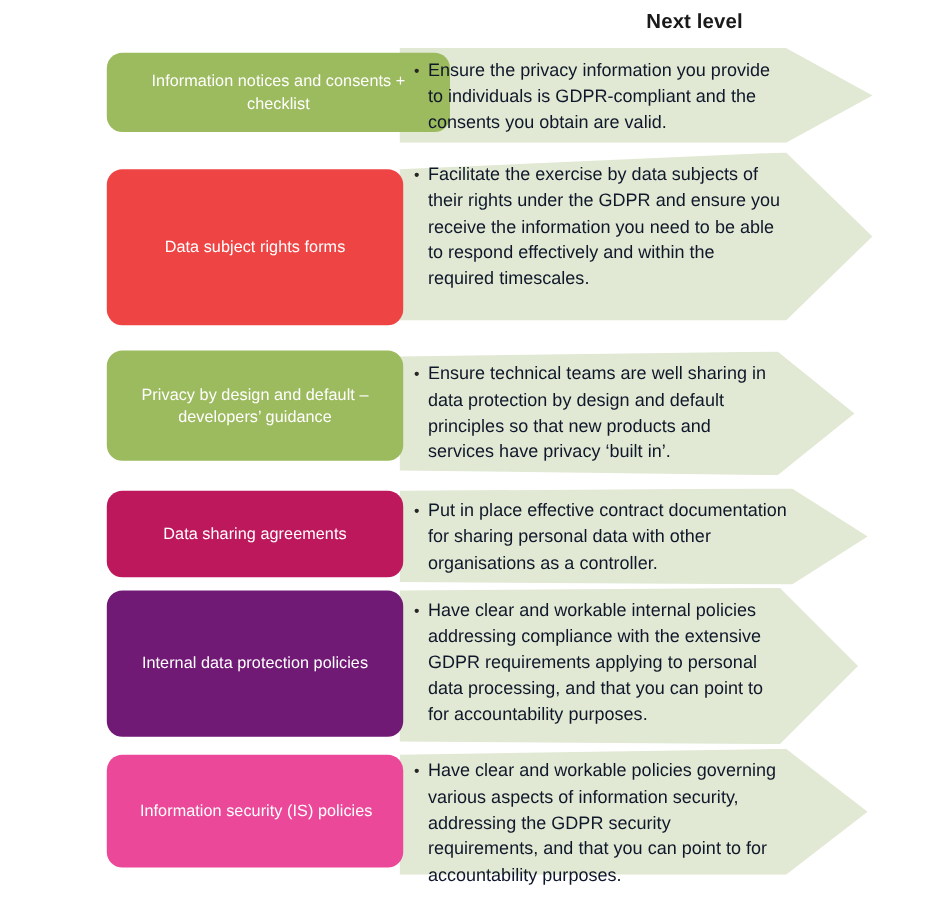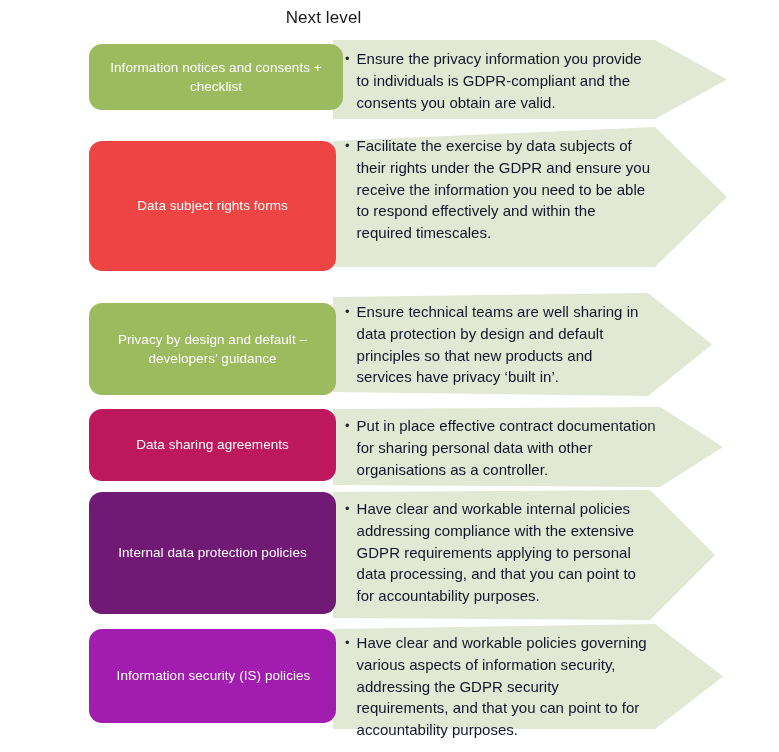--- a/index.html
+++ b/index.html
@@ -13,23 +13,23 @@
     font-family: "Liberation Sans", sans-serif;
     overflow: hidden;
     position: relative;
   }
 
   #page-title {
     position: absolute;
     left: 0;
     top: 8px;
     width: 619px;
-    text-align: center;
+    text-align: right;
     font-size: 17px;
-    font-weight: normal;
+    font-weight: bold;
     color: #1a1a1a;
     letter-spacing: 0.1px;
   }
   
   #page-title .t {
     display: inline-block;
     margin-left: 28px;
   }
 
   #diagram {
@@ -98,21 +98,21 @@
 <body style="background: rgb(255, 255, 255);">
 
 <div id="page-title" style="color: rgb(26, 26, 26);"><span class="t">Next level</span></div>
 
 <div id="diagram">
     <div class="arrow-wrap" style="top: 40px; left: 333px;">
       <svg width="394" height="79" viewBox="0 0 394 79">
         <polygon points="0,0 322,0 394,39.5 322,79 0,79" fill="#E1E8D3"></polygon>
       </svg>
     </div>
-    <div class="label-box" style="top: 44px; height: 66px; width: 254px; background: rgb(156, 186, 94);">
+    <div class="label-box" style="top: 44px; height: 66px; width: 286px; background: rgb(156, 186, 94);">
       <div class="label-text">Information notices and consents + checklist</div>
     </div>
     <div class="desc" style="top: 48px; width: 306px;">
       <span class="bullet">•</span>
       <span class="desc-text">Ensure the privacy information you provide to individuals is GDPR-compliant and the consents you obtain are valid.</span>
     </div>
     <div class="arrow-wrap" style="top: 127px; left: 333px;">
       <svg width="394" height="140" viewBox="0 0 394 140">
         <polygon points="0,14 322,0 394,70 322,140 0,140" fill="#E1E8D3"></polygon>
       </svg>
@@ -122,21 +122,21 @@
     </div>
     <div class="desc" style="top: 135px; width: 306px;">
       <span class="bullet">•</span>
       <span class="desc-text">Facilitate the exercise by data subjects of their rights under the GDPR and ensure you receive the information you need to be able to respond effectively and within the required timescales.</span>
     </div>
     <div class="arrow-wrap" style="top: 293px; left: 333px;">
       <svg width="379" height="103" viewBox="0 0 379 103">
         <polygon points="0,4 315,0 379,51.5 315,103 0,99" fill="#E1E8D3"></polygon>
       </svg>
     </div>
-    <div class="label-box" style="top: 303px; height: 92px; width: 247px; background: rgb(156, 186, 94);">
+    <div class="label-box" style="top: 292px; height: 92px; width: 247px; background: rgb(156, 186, 94);">
       <div class="label-text">Privacy by design and default – developers’ guidance</div>
     </div>
     <div class="desc" style="top: 301px; width: 299px;">
       <span class="bullet">•</span>
       <span class="desc-text">Ensure technical teams are well sharing in data protection by design and default principles so that new products and services have privacy ‘built in’.</span>
     </div>
     <div class="arrow-wrap" style="top: 407px; left: 333px;">
       <svg width="390" height="80" viewBox="0 0 390 80">
         <polygon points="0,2 327,0 390,40 327,80 0,78" fill="#E1E8D3"></polygon>
       </svg>
@@ -158,20 +158,20 @@
     </div>
     <div class="desc" style="top: 498px; width: 301px;">
       <span class="bullet">•</span>
       <span class="desc-text">Have clear and workable internal policies addressing compliance with the extensive GDPR requirements applying to personal data processing, and that you can point to for accountability purposes.</span>
     </div>
     <div class="arrow-wrap" style="top: 624px; left: 333px;">
       <svg width="390" height="105" viewBox="0 0 390 105">
         <polygon points="0,5 322,0 390,52.5 322,105 0,105" fill="#E1E8D3"></polygon>
       </svg>
     </div>
-    <div class="label-box" style="top: 629px; height: 94px; width: 247px; background: #a21caf; padding-left: 16px;">
+    <div class="label-box" style="top: 629px; height: 94px; width: 247px; background: #ec4899; padding-left: 16px;">
       <div class="label-text">Information security (IS) policies</div>
     </div>
     <div class="desc" style="top: 632px; width: 306px;">
       <span class="bullet">•</span>
       <span class="desc-text">Have clear and workable policies governing various aspects of information security, addressing the GDPR security requirements, and that you can point to for accountability purposes.</span>
     </div>
   </div>
 
 </body></html>

